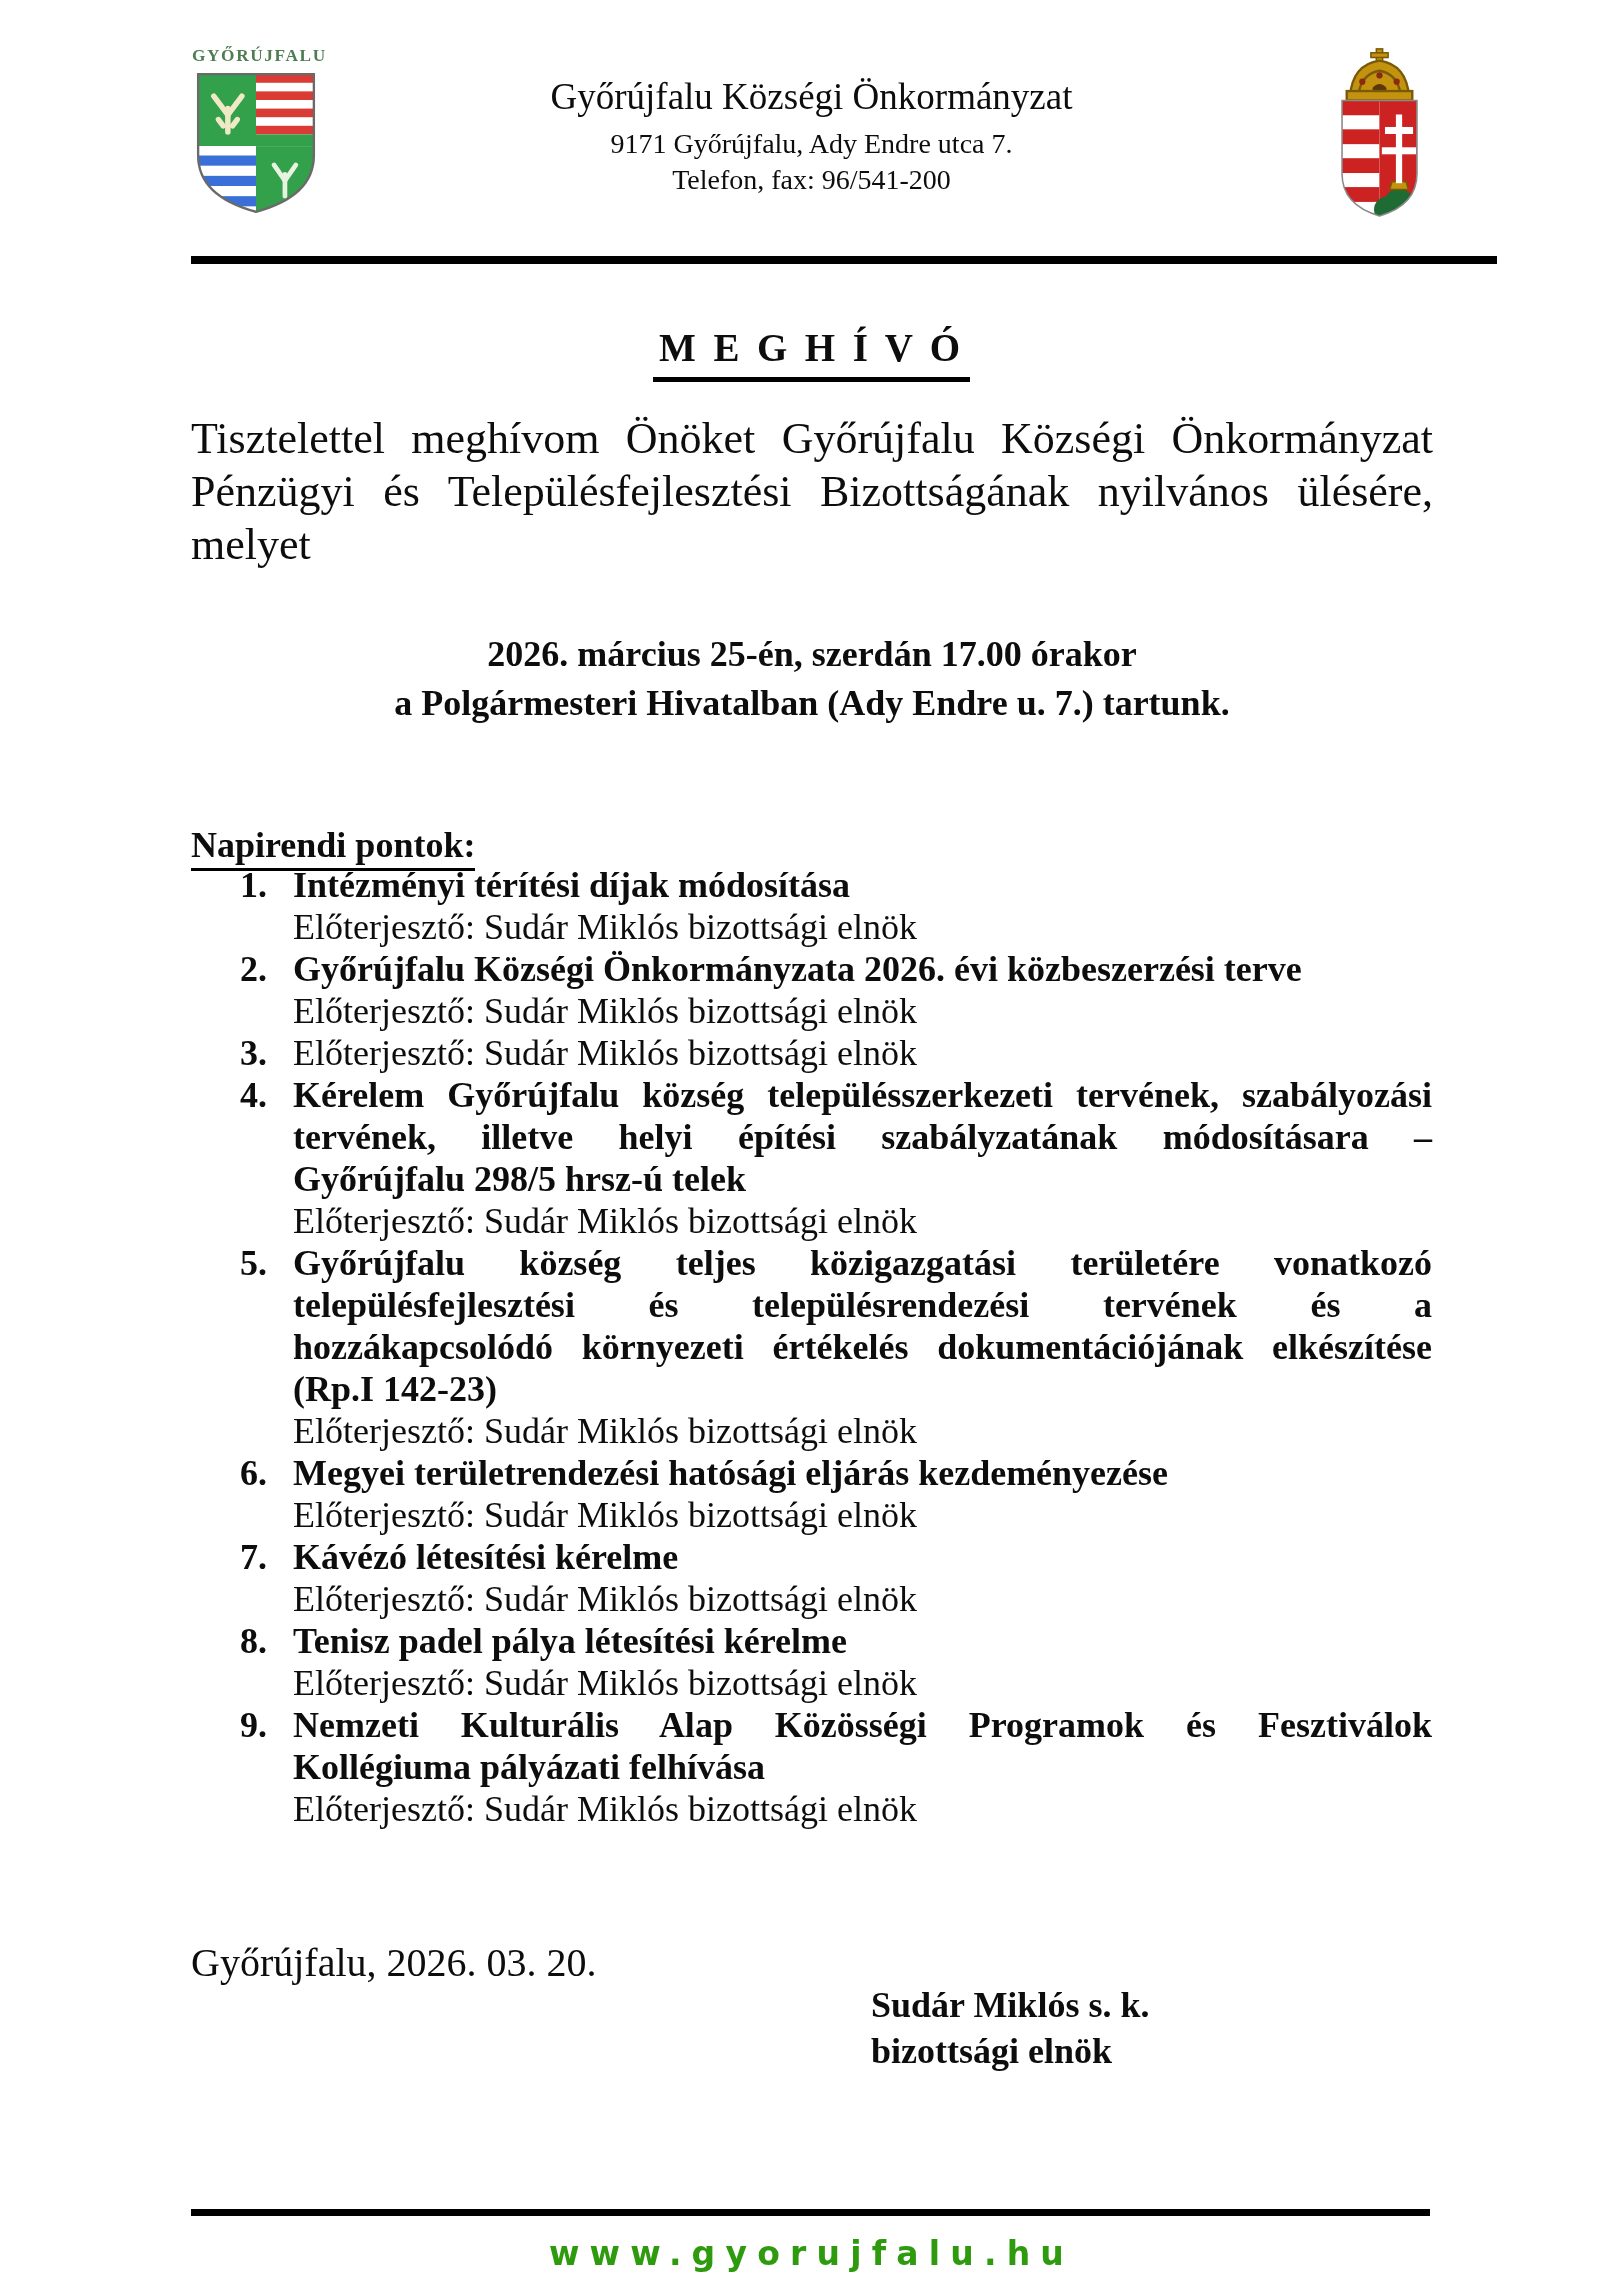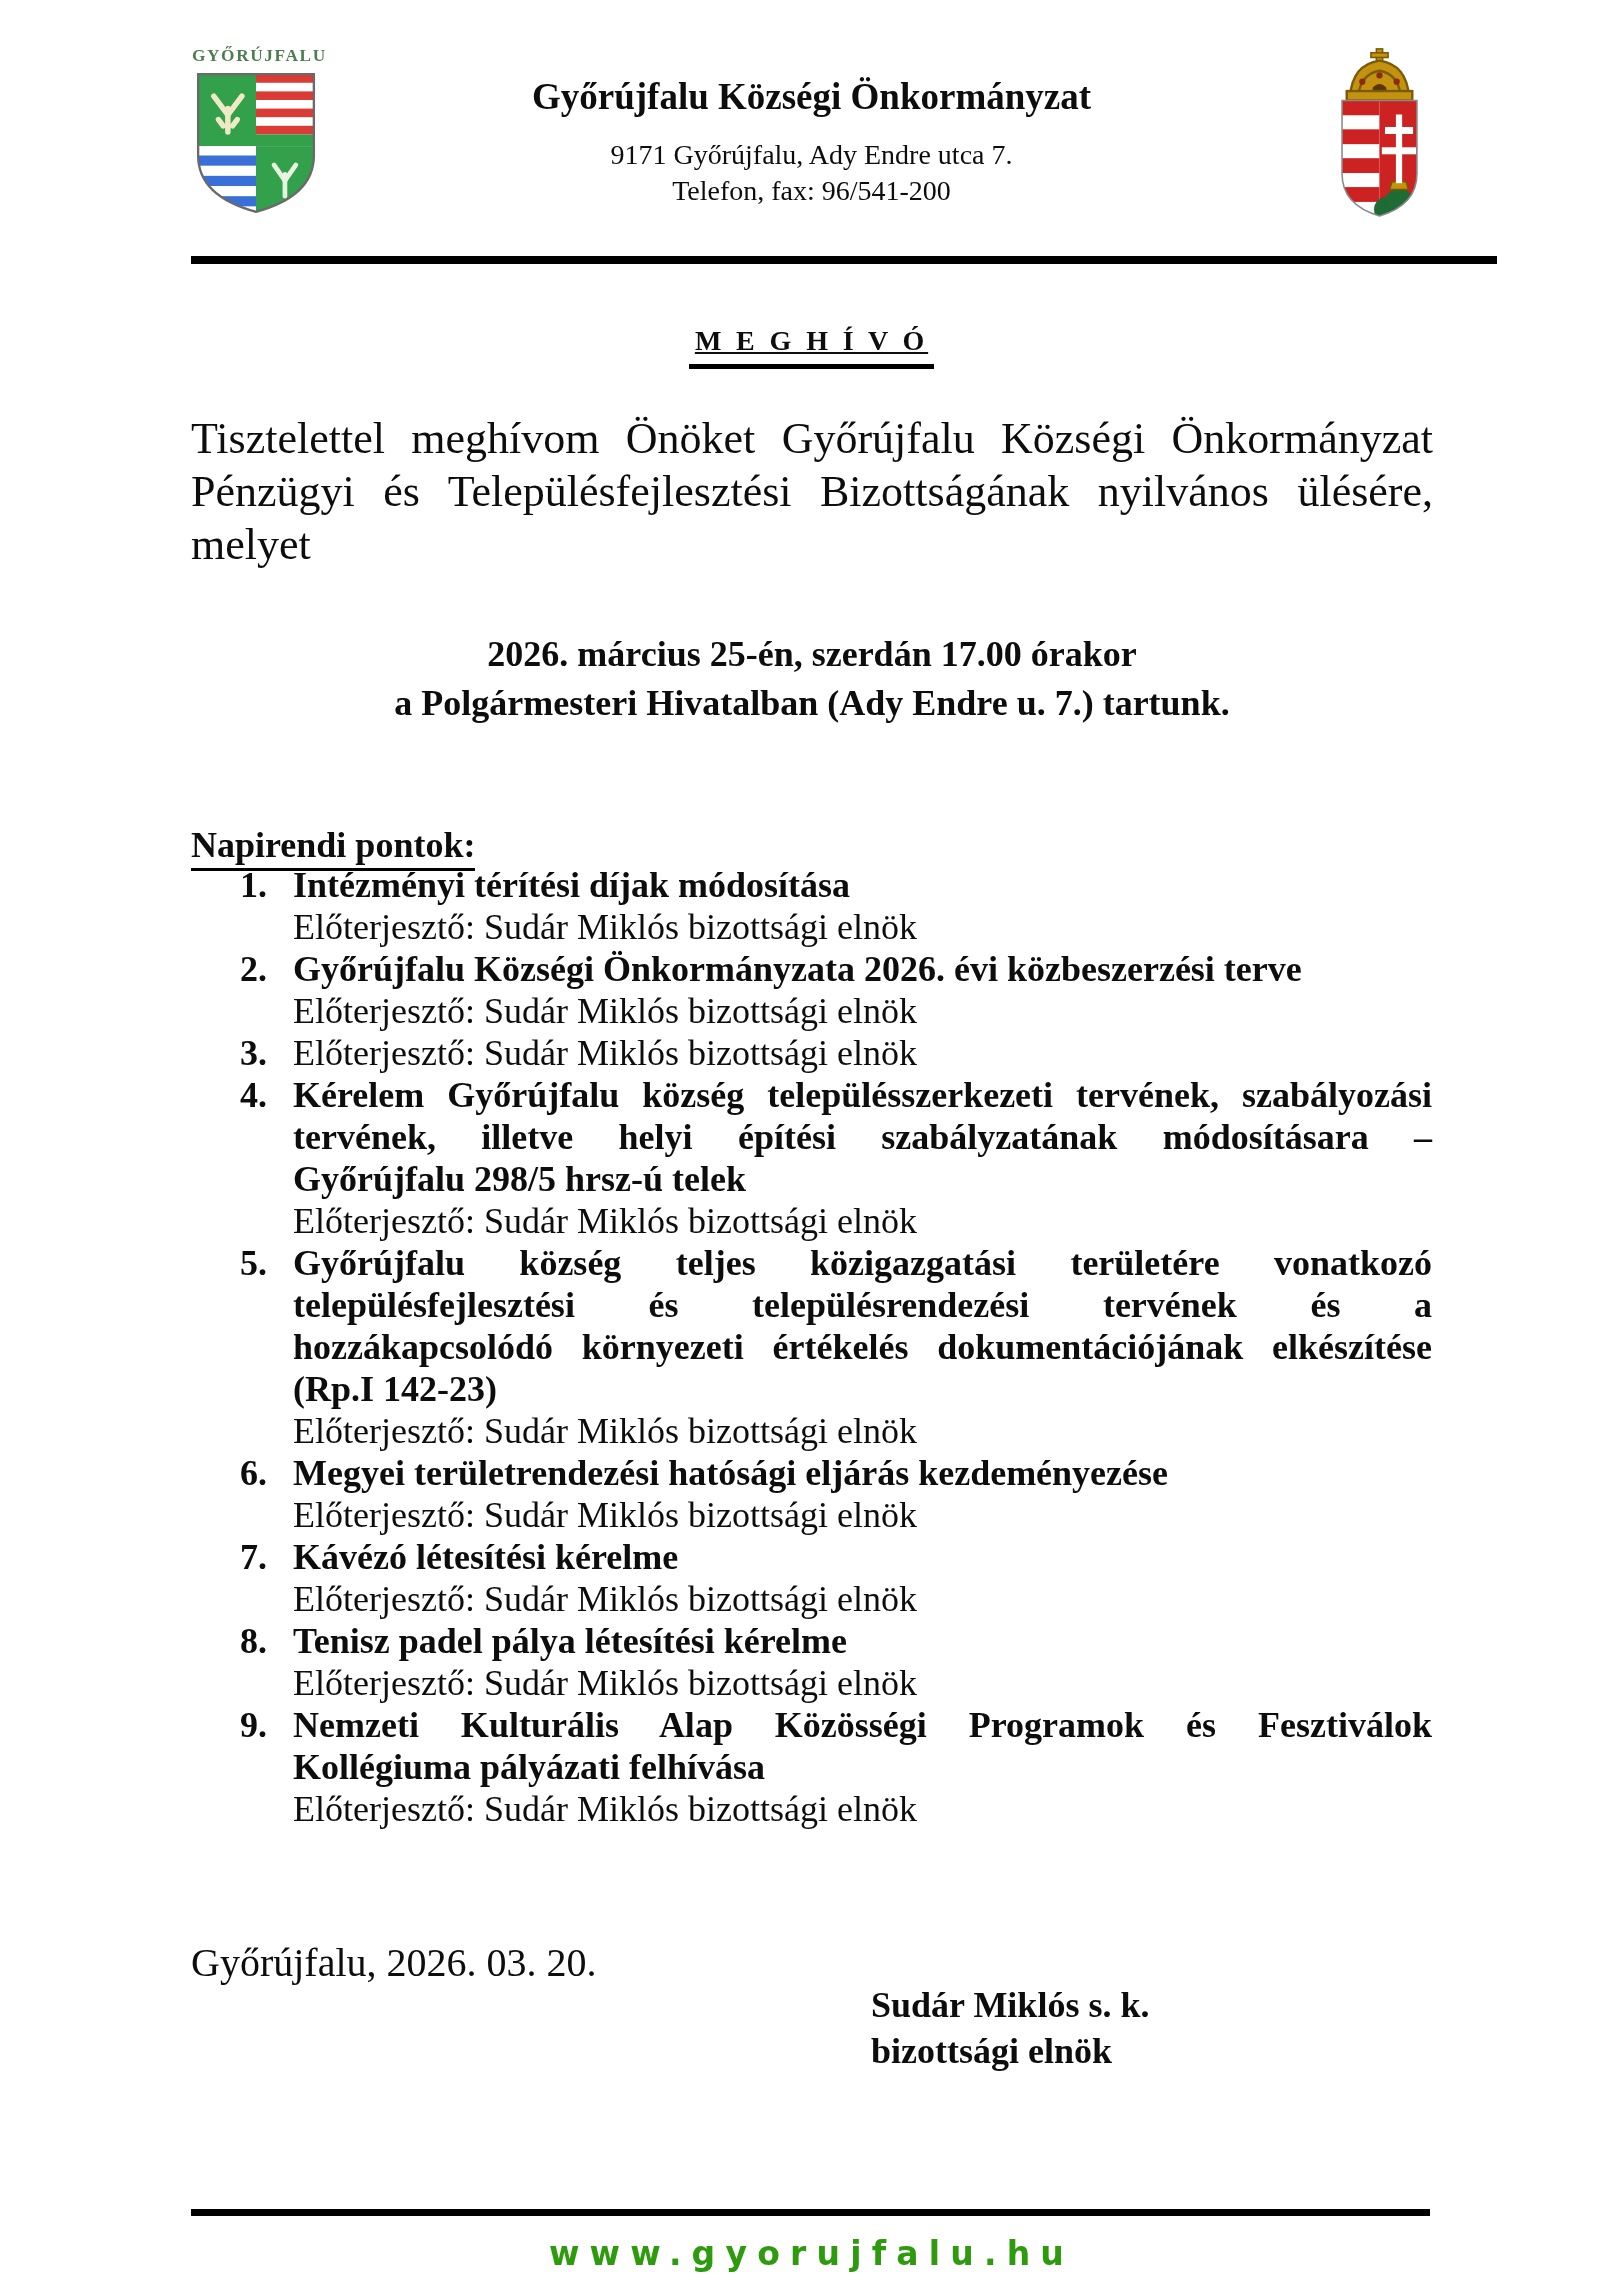--- a/index.html
+++ b/index.html
@@ -16,31 +16,31 @@
   .arms-left { position:absolute; left:192px; top:46px; width:127px; text-align:center; }
   .arms-label {
     font-size:17.3px; font-weight:bold; letter-spacing:1.6px;
     color:#4e7d52; line-height:20.4px; white-space:nowrap;
   }
   .arms-left svg { display:block; margin:4.7px auto 0 auto; }
   .arms-right { position:absolute; left:1335px; top:47px; width:91px; }
   .arms-right svg { display:block; }
 
   .header-text { position:absolute; left:322px; right:322px; top:75px; text-align:center; }
-  .org-title  { font-size:37px; font-weight:bold; line-height:44px; margin-bottom:18px; }
+  .org-title  { font-size:37px; font-weight:normal; line-height:44px; margin-bottom:7px; }
   .org-address, .org-phone { font-size:28px; line-height:36px; }
 
   .rule-top    { position:absolute; left:191px; top:256px; width:1306px; height:7.9px; background:#000; }
   .rule-bottom { position:absolute; left:191px; top:2209px; width:1239px; height:7px; background:#000; }
 
   
   .title-block { position:absolute; left:0; top:325px; width:100%; text-align:center; }
   .title-block span {
-    display:inline-block; font-size:28px; font-weight:bold; letter-spacing:3.9px;
-    border-bottom:5.5px solid #000; padding:0 6.3px 7px 6.3px;text-decoration:underline;
+    display:inline-block; font-size:39px; font-weight:bold; letter-spacing:3.9px;
+    border-bottom:5.5px solid #000; padding:0 6.3px 7px 6.3px;
   }
 
   
   .intro { position:absolute; left:191px; top:412px; width:1242px;
            font-size:44px; font-weight:normal; line-height:53px; }
   .jl { text-align:justify; text-align-last:justify; }
 
   
   .meeting { position:absolute; left:191px; top:630px; width:1242px;
              text-align:center; font-size:36px; font-weight:bold; line-height:49px; }

